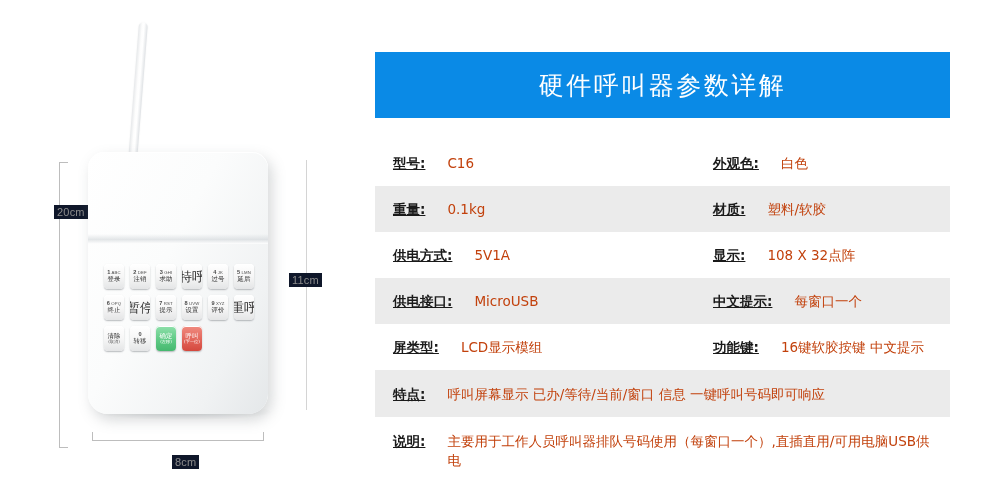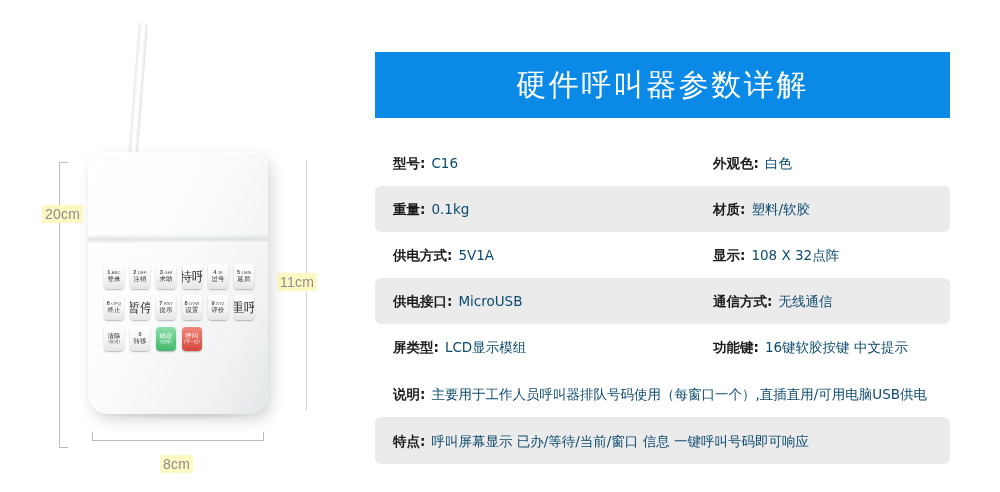--- a/index.html
+++ b/index.html
@@ -38,26 +38,27 @@
     width: 9px; height: 1px;
     background: #bdbdbd;
   }
   .dim-cap-v {
     position: absolute;
     width: 1px; height: 9px;
     background: #bdbdbd;
   }
   .dim-label {
     position: absolute;
-    font-size: 14px;
+    font-size: 11px;
     color: #8c8c8c;
-    background: #fef9c3;
+    background: #0f172a;
     padding: 1px 3px;
     letter-spacing: .2px;
     white-space: nowrap;
+    margin-left: 12px;
   }
 
   
   #antenna {
     position: absolute;
     left: 128px; top: 22px;
     width: 9px; height: 140px;
     background: linear-gradient(90deg,#e6e8ea 0%, #fdfdfd 38%, #ffffff 60%, #dfe2e5 100%);
     border-radius: 5px 5px 2px 2px;
     transform: rotate(4.5deg);
@@ -173,63 +174,64 @@
     position: absolute;
     left: 0; top: 52px;
     width: 575px; height: 66px;
     background: #0a8ae6;
     display: flex;
     align-items: center;
     justify-content: center;
   }
   #spec-header h1 {
     margin: 0;
-    font-size: 30px;
+    font-size: 25px;
     font-weight: normal;
     color: #ffffff;
     letter-spacing: 2.5px;
     font-family: "DejaVu Sans", sans-serif;
   }
 
   #spec-table {
     position: absolute;
     left: 0; top: 140px;
     width: 575px;
   }
   .spec-row {
     display: flex;
     align-items: flex-start;
     min-height: 46px;
     padding: 0 0 0 18px;
     box-sizing: border-box;
   }
-  .spec-row.alt { background: #ebebeb; border-radius: 6px; }
+  .spec-row.alt { background: #ebebeb; }
   .spec-cell {
     display: flex;
     align-items: baseline;
     padding-top: 15px;
     padding-bottom: 13px;
     box-sizing: border-box;
   }
   .spec-cell.left  { width: 320px; }
   .spec-cell.right { flex: 1; }
   .spec-cell.full  { width: 540px; }
   .sp-label {
     font-size: 13.5px;
     font-weight: bold;
     color: #1a1a1a;
     font-family: "DejaVu Sans", sans-serif;
     white-space: nowrap;
     flex: none;
+    text-decoration: underline;
   }
   .sp-value {
     font-size: 13.5px;
-    color: #0c4a6e;
-    font-family: "DejaVu Sans", sans-serif;
-    margin-left: 6px;
+    color: #c2410c;
+    font-family: "DejaVu Sans", sans-serif;
+    margin-left: 22px;
   }
   .sp-value.wrap { line-height: 19px; }
 </style>
 </head>
 <body>
 
 <div id="product-panel">
 
   <div class="dim-line-v" style="left:59px; top:162px; height:285px;"></div>
   <div class="dim-cap" style="left:59px; top:162px;"></div>
@@ -351,40 +353,40 @@
           <span class="sp-label">显示:</span>
           <span class="sp-value">108 X 32点阵</span>
         </div>
       </div>
       <div class="spec-row alt">
         <div class="spec-cell left">
           <span class="sp-label">供电接口:</span>
           <span class="sp-value">MicroUSB</span>
         </div>
         <div class="spec-cell right">
-          <span class="sp-label">通信方式:</span>
-          <span class="sp-value">无线通信</span>
+          <span class="sp-label">中文提示:</span>
+          <span class="sp-value">每窗口一个</span>
         </div>
       </div>
       <div class="spec-row">
         <div class="spec-cell left">
           <span class="sp-label">屏类型:</span>
           <span class="sp-value">LCD显示模组</span>
         </div>
         <div class="spec-cell right">
           <span class="sp-label">功能键:</span>
           <span class="sp-value">16键软胶按键 中文提示</span>
+        </div>
+      </div>
+      <div class="spec-row alt">
+        <div class="spec-cell full">
+          <span class="sp-label">特点:</span>
+          <span class="sp-value wrap">呼叫屏幕显示 已办/等待/当前/窗口 信息 一键呼叫号码即可响应</span>
         </div>
       </div>
       <div class="spec-row">
         <div class="spec-cell full">
           <span class="sp-label">说明:</span>
           <span class="sp-value wrap">主要用于工作人员呼叫器排队号码使用（每窗口一个）,直插直用/可用电脑USB供电</span>
         </div>
       </div>
-      <div class="spec-row alt">
-        <div class="spec-cell full">
-          <span class="sp-label">特点:</span>
-          <span class="sp-value wrap">呼叫屏幕显示 已办/等待/当前/窗口 信息 一键呼叫号码即可响应</span>
-        </div>
-      </div>
     </div>
 </div>
 
 </body></html>

